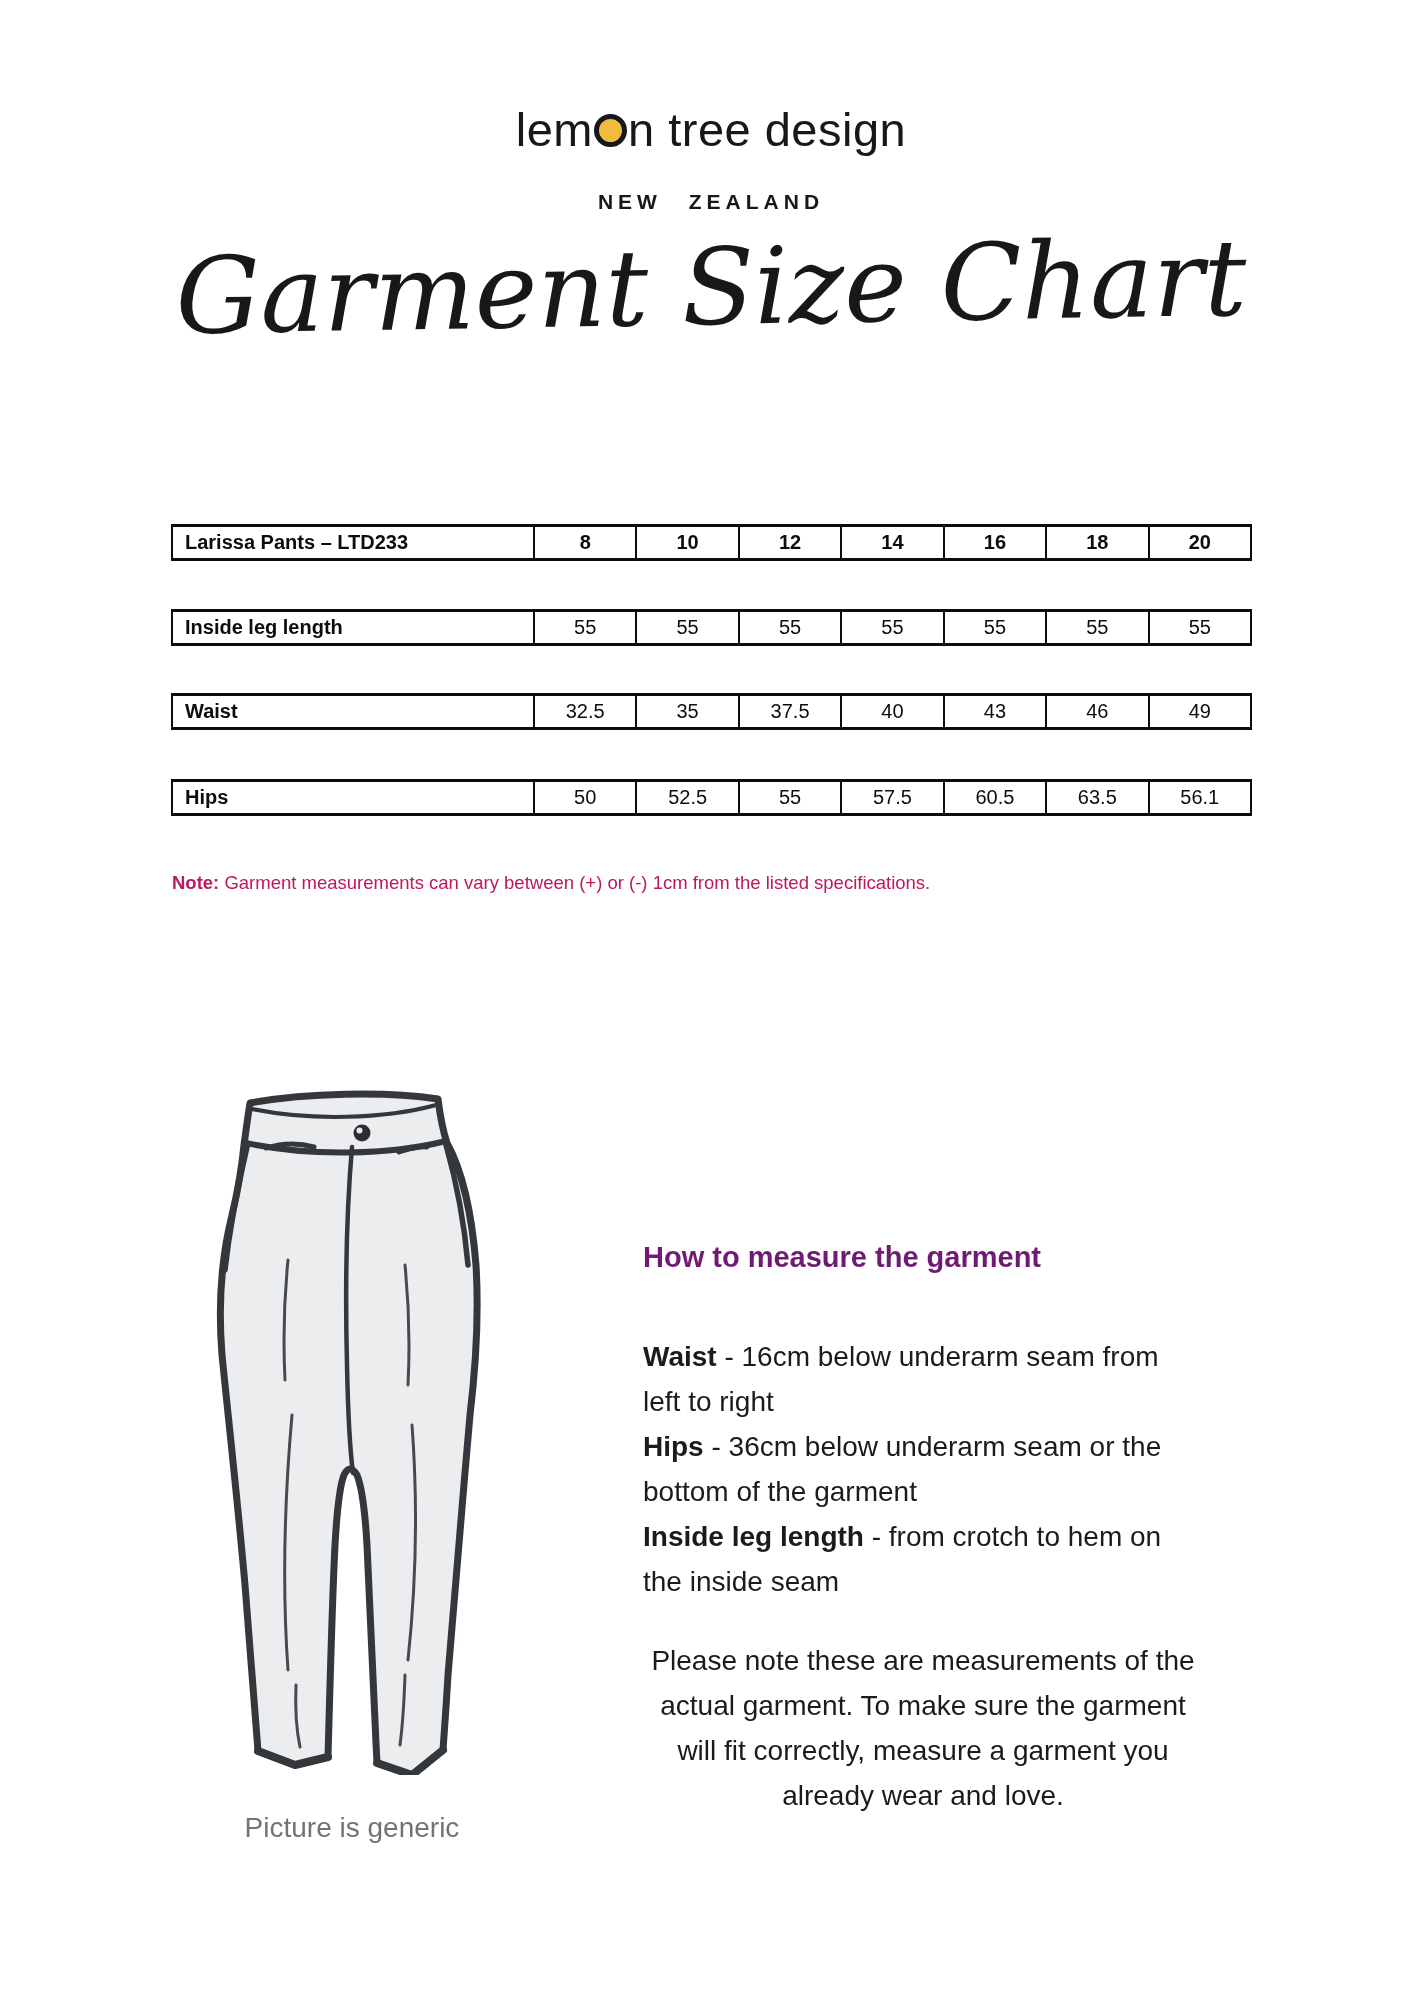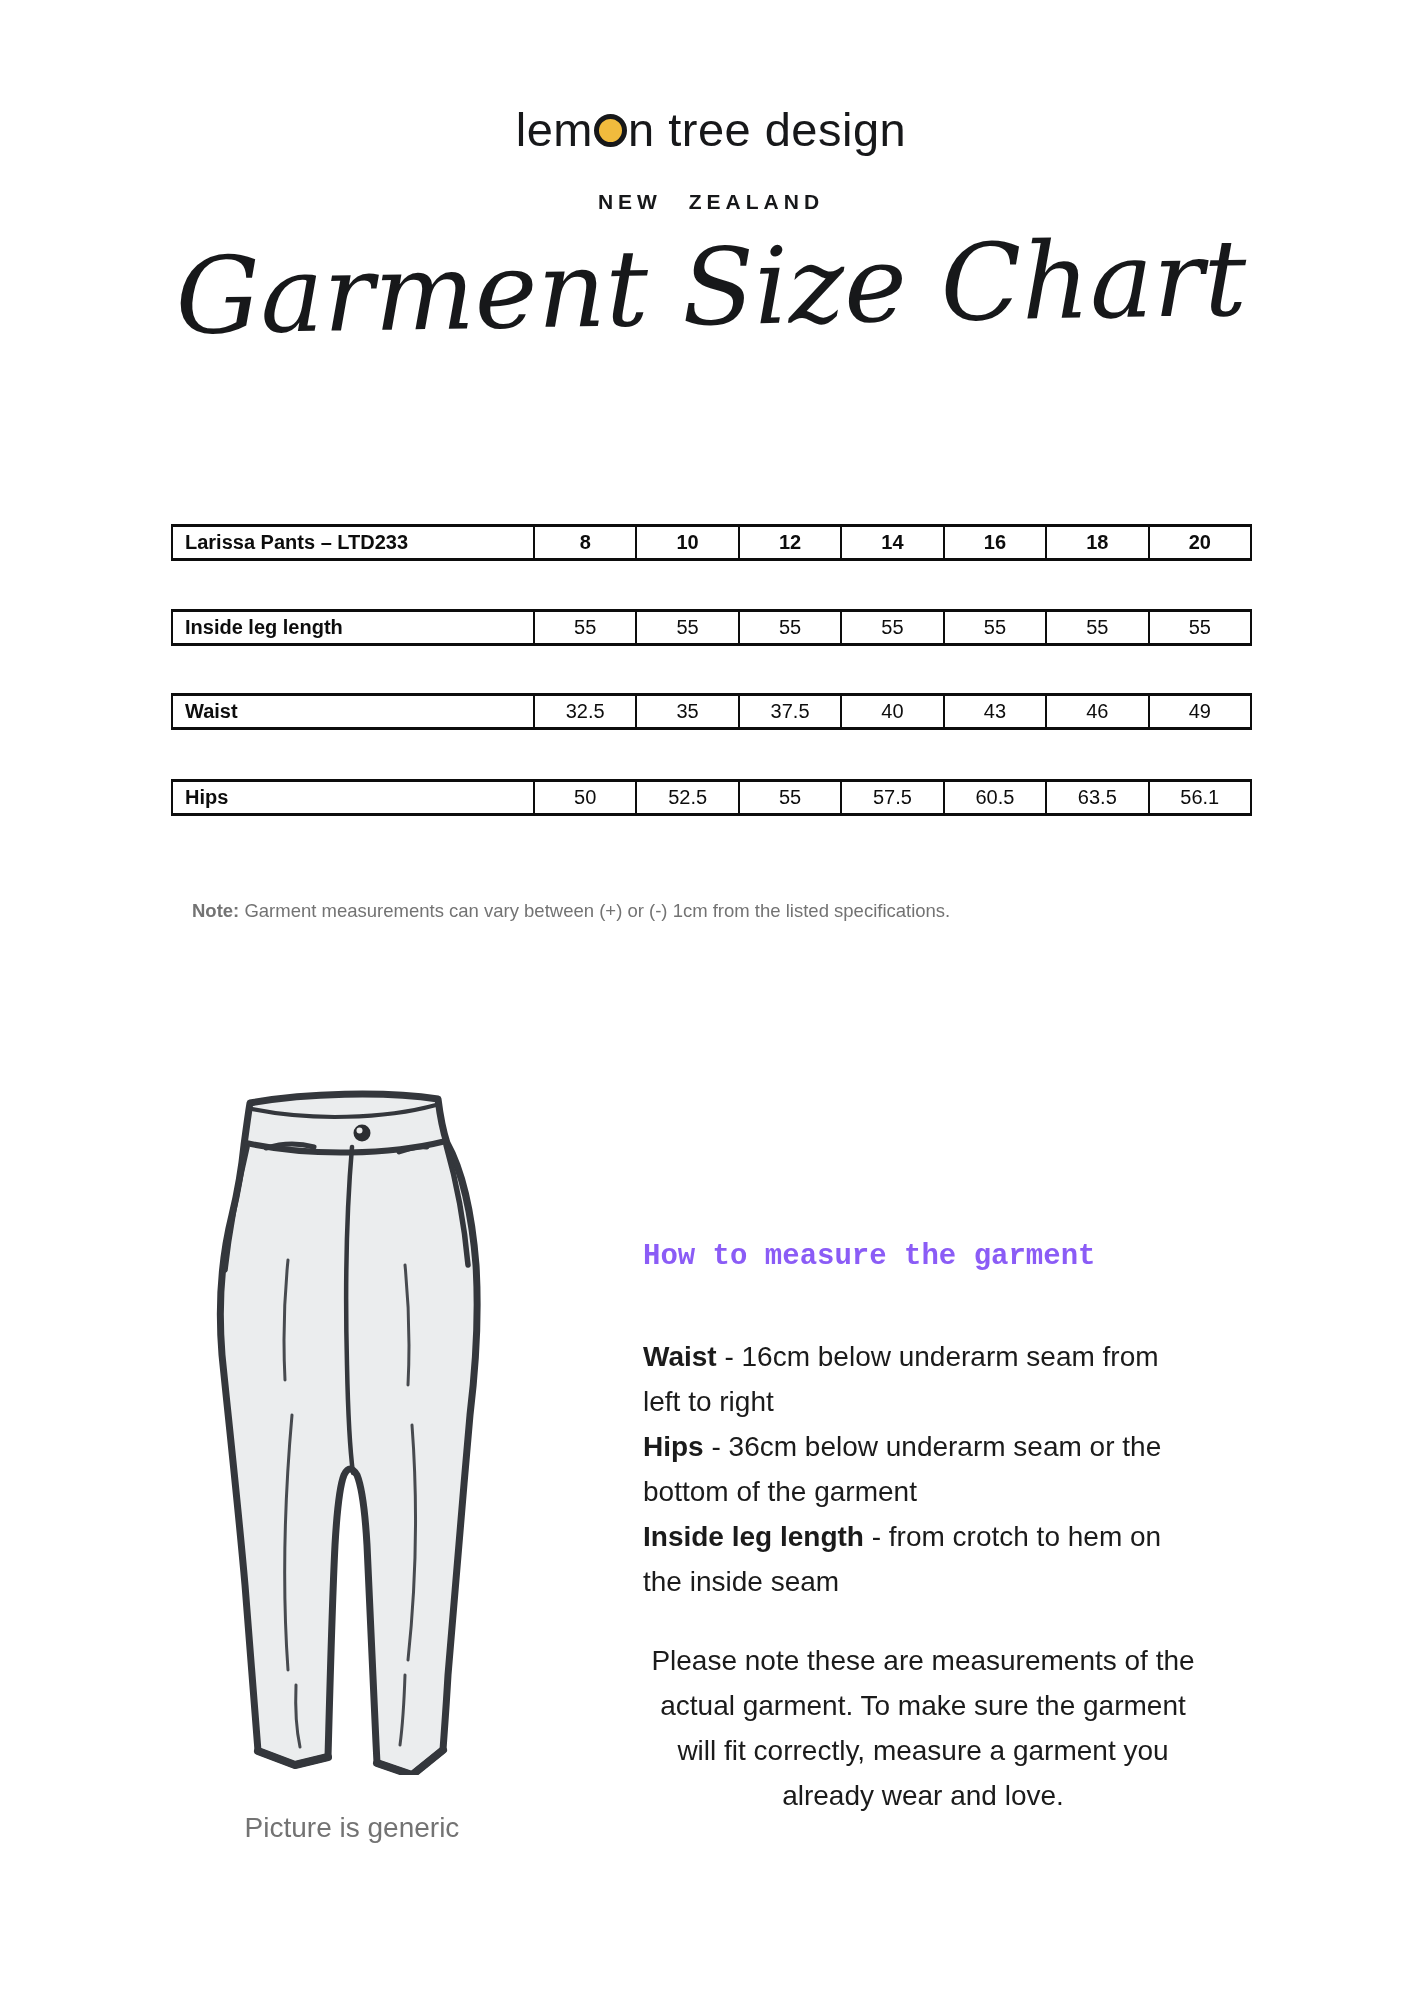--- a/index.html
+++ b/index.html
@@ -53,40 +53,40 @@
     border:2px solid #0d0d0d;
     height:31px;text-align:center;vertical-align:middle;
     padding:0;overflow:hidden;white-space:nowrap;
   }
   .size-table td.lbl{text-align:left;padding-left:12px;font-weight:700;}
   .size-table td.b{font-weight:700;}
   .c-lbl{width:362px;}
 
   
   .note{
-    position:absolute;left:172px;top:900px;
-    font-size:18.5px;color:#737373;margin-left:20px;
+    position:absolute;left:172px;top:872px;
+    font-size:18.5px;color:#be185d;
   }
   .note .bold{font-weight:700;}
 
   
   .pants-wrap{position:absolute;left:200px;top:1085px;width:290px;height:690px;}
   .caption{
     position:absolute;left:192px;top:1812px;width:320px;
     text-align:center;font-size:28px;color:#737373;
   }
 
   
   .guide{
     position:absolute;left:643px;top:1240px;width:560px;
     font-size:28px;line-height:45px;color:#1b1b1b;
   }
   .guide h2{
     font-size:29px;line-height:34px;font-weight:700;
-    margin:0 0 60px 0;color:#8b5cf6;font-family:Liberation Mono, monospace;
+    margin:0 0 60px 0;color:#701a75;
   }
   .def-line .term{font-weight:700;}
   .guide .body{margin:34px 0 0 0;text-align:center;}
 </style>
 </head>
 <body>
 
 <div class="page">
 
   <div class="logo">

